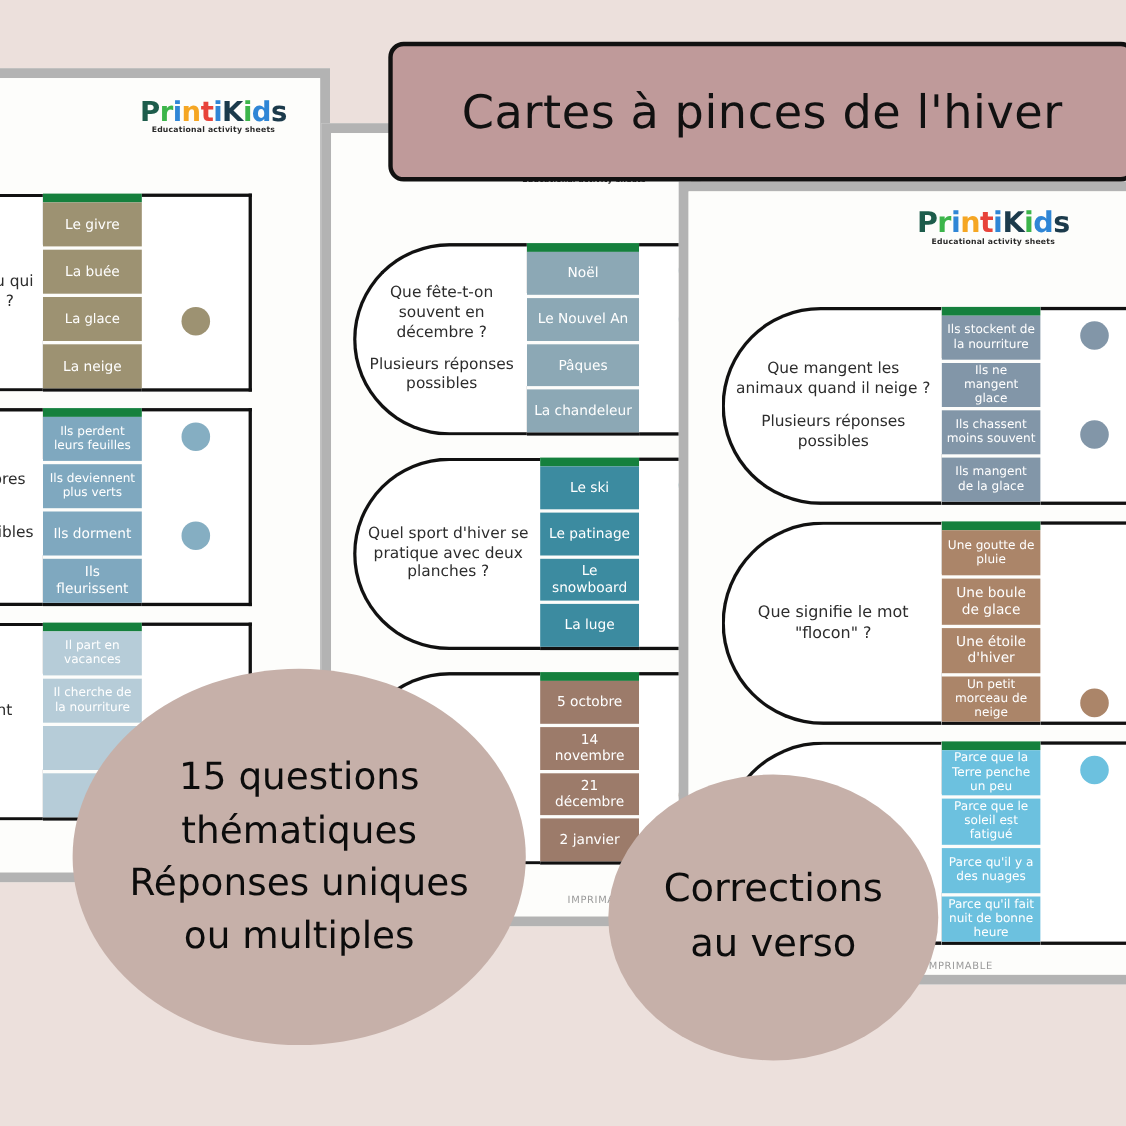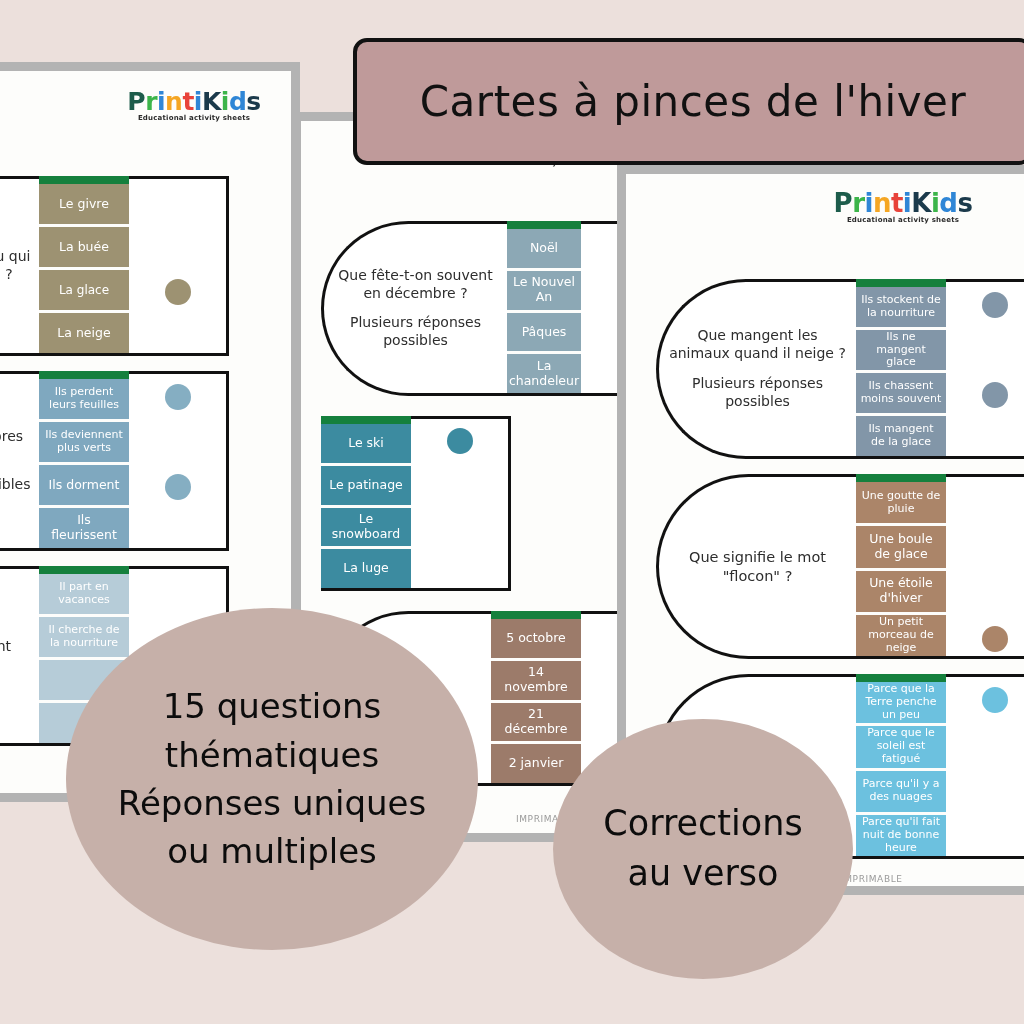--- a/index.html
+++ b/index.html
@@ -121,32 +121,35 @@
         <div class="wordmark" style="font-size:24px;">
           <span class="l1">P</span><span class="l2">r</span><span class="l3">i</span><span class="l4">n</span><span class="l5">t</span><span class="l6">i</span><span class="l7">K</span><span class="l8">i</span><span class="l9">d</span><span class="l10">s</span>
         </div>
         <div class="tag">Educational activity sheets</div>
       </div>
 
       <div class="qrow" style="left:20px;top:100px;width:360px;height:175px;">
           <div class="qcap">
             <div class="qtext" style="font-size: 14px;">Que fête-t-on souvent en décembre ?<span class="sub">Plusieurs réponses possibles</span></div>
           </div>
-          <div class="acol" style="width: 74px;">
+          <div class="acol" style="width: 102px;">
             <div class="ans" style="background: rgb(140, 168, 181); font-size: 12.5px;">Noël</div>
             <div class="ans" style="background: rgb(140, 168, 181); font-size: 12.5px;">Le Nouvel An</div>
             <div class="ans" style="background: rgb(140, 168, 181); font-size: 12.5px;">Pâques</div>
             <div class="ans" style="background: rgb(140, 168, 181); font-size: 12.5px;">La chandeleur</div>
           </div>
           <div class="dcol" style="width: 100px;">
             <div class="dot" style="background: rgb(126, 162, 179); width: 26px; height: 26px; top: 8.875px;"></div>
             <div class="dot" style="background: rgb(126, 162, 179); width: 26px; height: 26px; top: 52.625px;"></div>
           </div>
         </div>
       <div class="qrow" style="left:20px;top:295px;width:360px;height:175px;">
+          <div class="qcap">
+            <div class="qtext" style="font-size: 14px;">Quel sport d'hiver se pratique avec deux planches ?</div>
+          </div>
           <div class="acol" style="width: 90px;">
             <div class="ans" style="background: rgb(60, 139, 160); font-size: 12.5px;">Le ski</div>
             <div class="ans" style="background: rgb(60, 139, 160); font-size: 12.5px;">Le patinage</div>
             <div class="ans" style="background: rgb(60, 139, 160); font-size: 12.5px;">Le snowboard</div>
             <div class="ans" style="background: rgb(60, 139, 160); font-size: 12.5px;">La luge</div>
           </div>
           <div class="dcol" style="width: 100px;">
             <div class="dot" style="background: rgb(60, 139, 160); width: 26px; height: 26px; top: 8.875px;"></div>
           </div>
         </div>
@@ -232,20 +235,20 @@
 
   <div class="badge" id="badge-questions" style="left:66px;top:608px;width:412px;height:342px;">
     <span>
         <div>15 questions</div>
         <div>thématiques</div>
         <div>Réponses uniques</div>
         <div>ou multiples</div>
       </span>
   </div>
 
-  <div class="badge" id="badge-corrections" style="left:553px;top:719px;width:300px;height:260px;">
+  <div class="badge" id="badge-corrections" style="left:553px;top:704px;width:300px;height:260px;">
     <span>
         <div>Corrections</div>
         <div>au verso</div>
       </span>
   </div>
 
 </div>
 
 </body></html>

